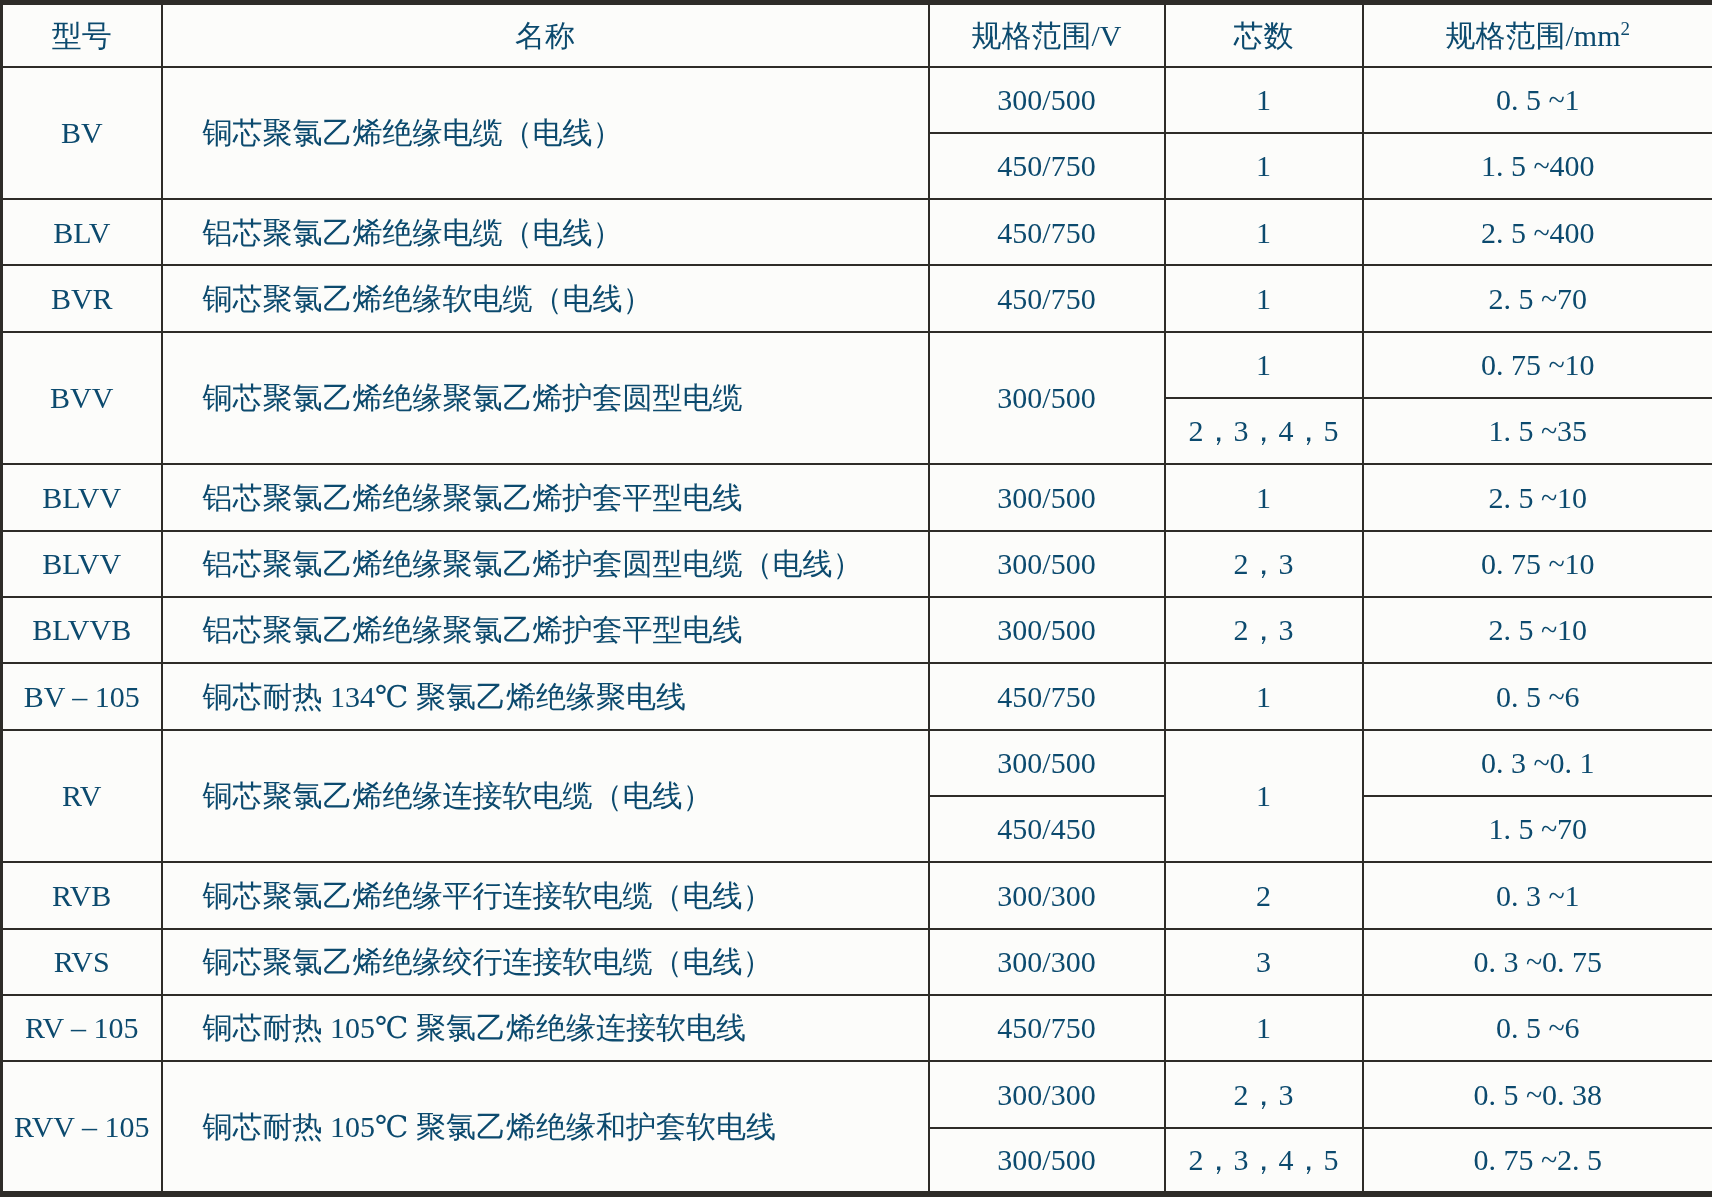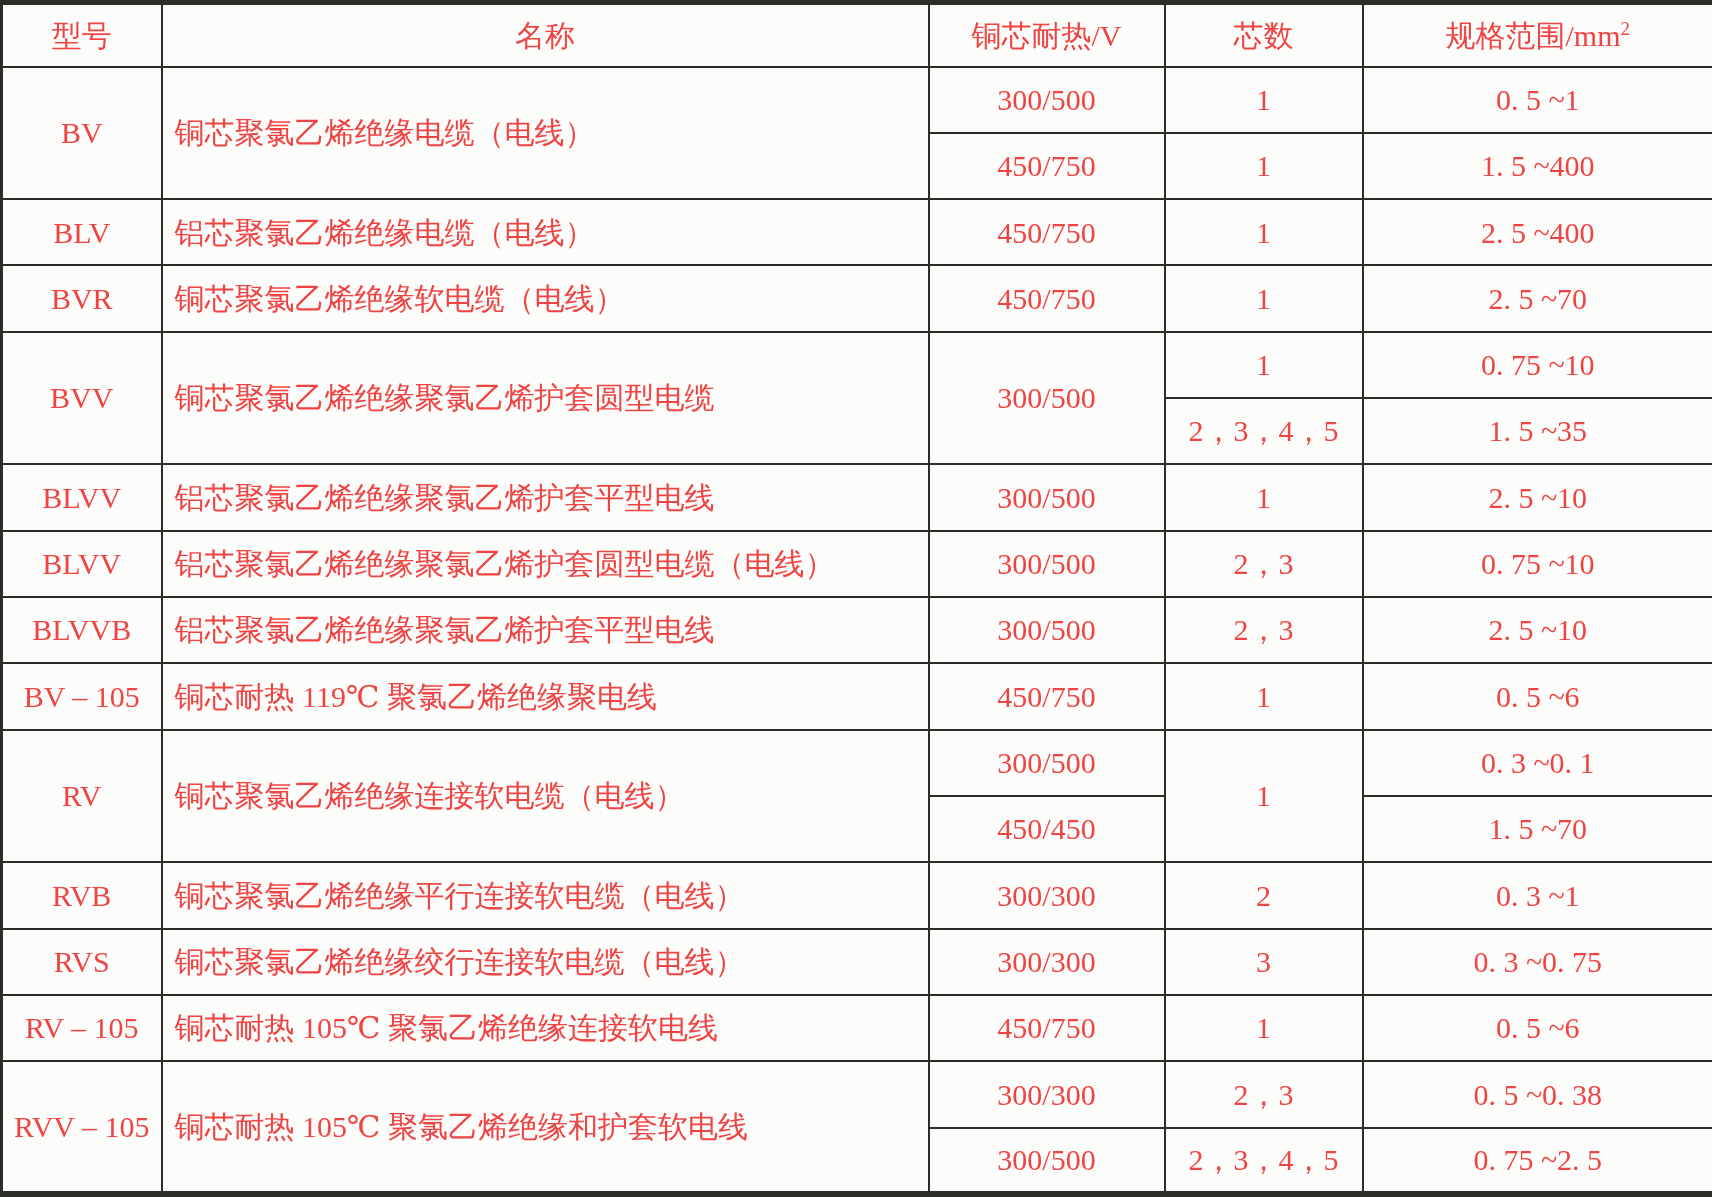--- a/index.html
+++ b/index.html
@@ -1,57 +1,57 @@
 <!DOCTYPE html>
 <html><head>
 <meta charset="utf-8">
 <style>
   html,body{margin:0;padding:0;background:#ffffff;}
   .page{
     width:1712px;height:1197px;background:#fcfcfa;box-sizing:border-box;
-    font-family:"Liberation Serif","DejaVu Serif",serif;color:#ef4444;
+    font-family:"Liberation Serif","DejaVu Serif",serif;color:#0c4a6e;
   }
   table.spec{
     width:1712px;height:1197px;border-collapse:collapse;table-layout:fixed;
     border:3px solid #2e2c28;border-top-width:5px;border-bottom-width:6px;
   }
   col.c1{width:160px;}
   col.c2{width:767px;}
   col.c3{width:236px;}
   col.c4{width:198px;}
   col.c5{width:351px;}
   th,td{
     border:2px solid #2e2c28;
     text-align:center;vertical-align:middle;
     font-size:30px;font-weight:normal;line-height:1.25;
     padding:2px 4px;box-sizing:border-box;
     white-space:nowrap;overflow:hidden;
   }
   thead tr{height:64px;}
   tbody tr{height:66px;}
-  td.name-col{text-align:left;padding-left:12px;}
+  td.name-col{text-align:left;padding-left:40px;}
   th sup{font-size:19px;line-height:0;}
 </style>
 </head>
 <body>
 
 <div class="page">
   <table class="spec">
     <colgroup>
       <col class="c1">
         <col class="c2">
         <col class="c3">
         <col class="c4">
         <col class="c5">
     </colgroup>
     <thead>
       <tr>
           <th>型号</th>
           <th>名称</th>
-          <th>铜芯耐热/V</th>
+          <th>规格范围/V</th>
           <th>芯数</th>
           <th>规格范围/mm<sup>2</sup></th>
         </tr>
     </thead>
     <tbody>
         <tr>
           <td rowspan="2">BV</td>
           <td rowspan="2" class="name-col">铜芯聚氯乙烯绝缘电缆（电线）</td>
           <td>300/500</td>
           <td>1</td>
@@ -103,21 +103,21 @@
         </tr>
         <tr>
           <td>BLVVB</td>
           <td class="name-col">铝芯聚氯乙烯绝缘聚氯乙烯护套平型电线</td>
           <td>300/500</td>
           <td>2，3</td>
           <td>2. 5 ~10</td>
         </tr>
         <tr>
           <td>BV – 105</td>
-          <td class="name-col">铜芯耐热 119℃ 聚氯乙烯绝缘聚电线</td>
+          <td class="name-col">铜芯耐热 134℃ 聚氯乙烯绝缘聚电线</td>
           <td>450/750</td>
           <td>1</td>
           <td>0. 5 ~6</td>
         </tr>
         <tr>
           <td rowspan="2">RV</td>
           <td rowspan="2" class="name-col">铜芯聚氯乙烯绝缘连接软电缆（电线）</td>
           <td>300/500</td>
           <td rowspan="2">1</td>
           <td>0. 3 ~0. 1</td>

